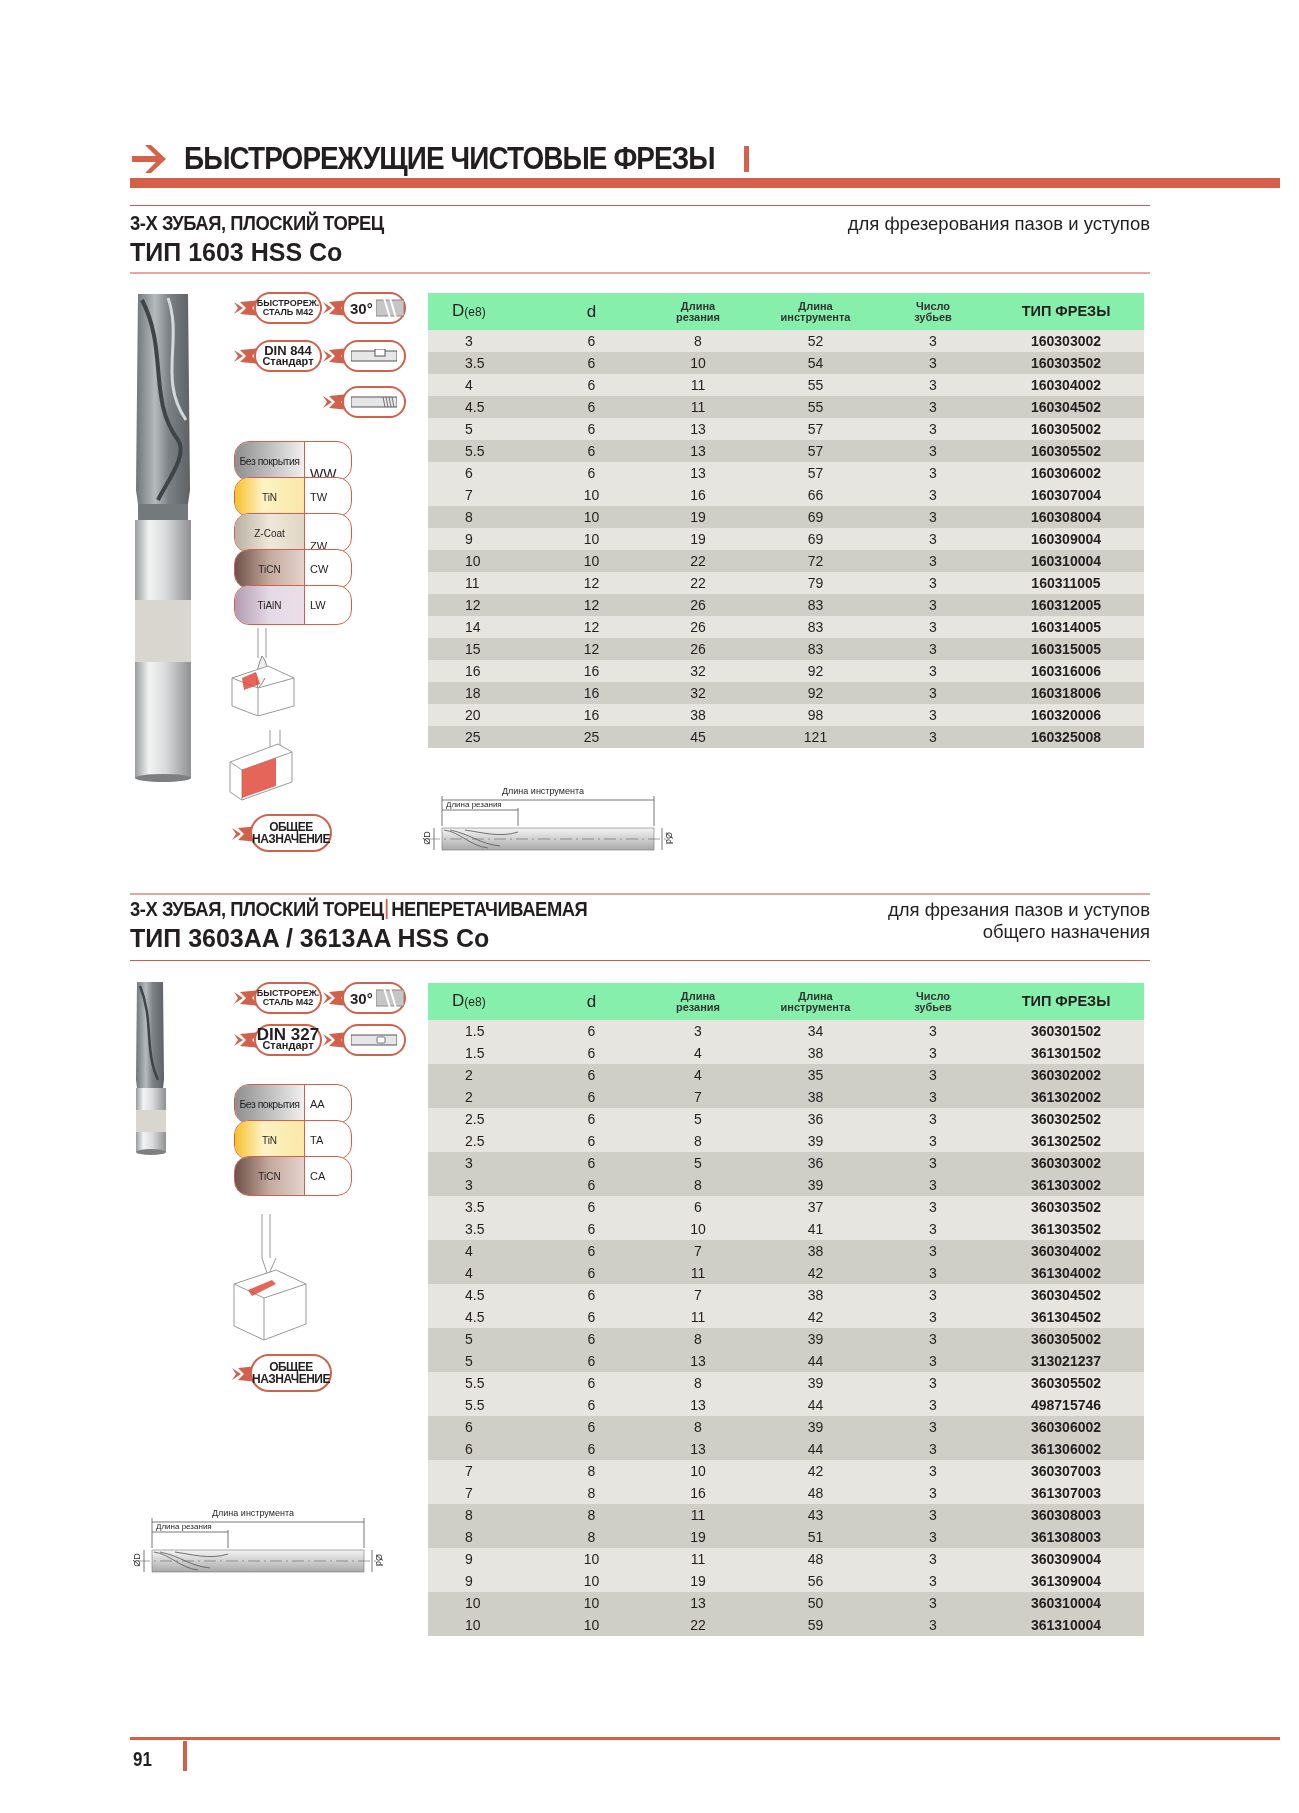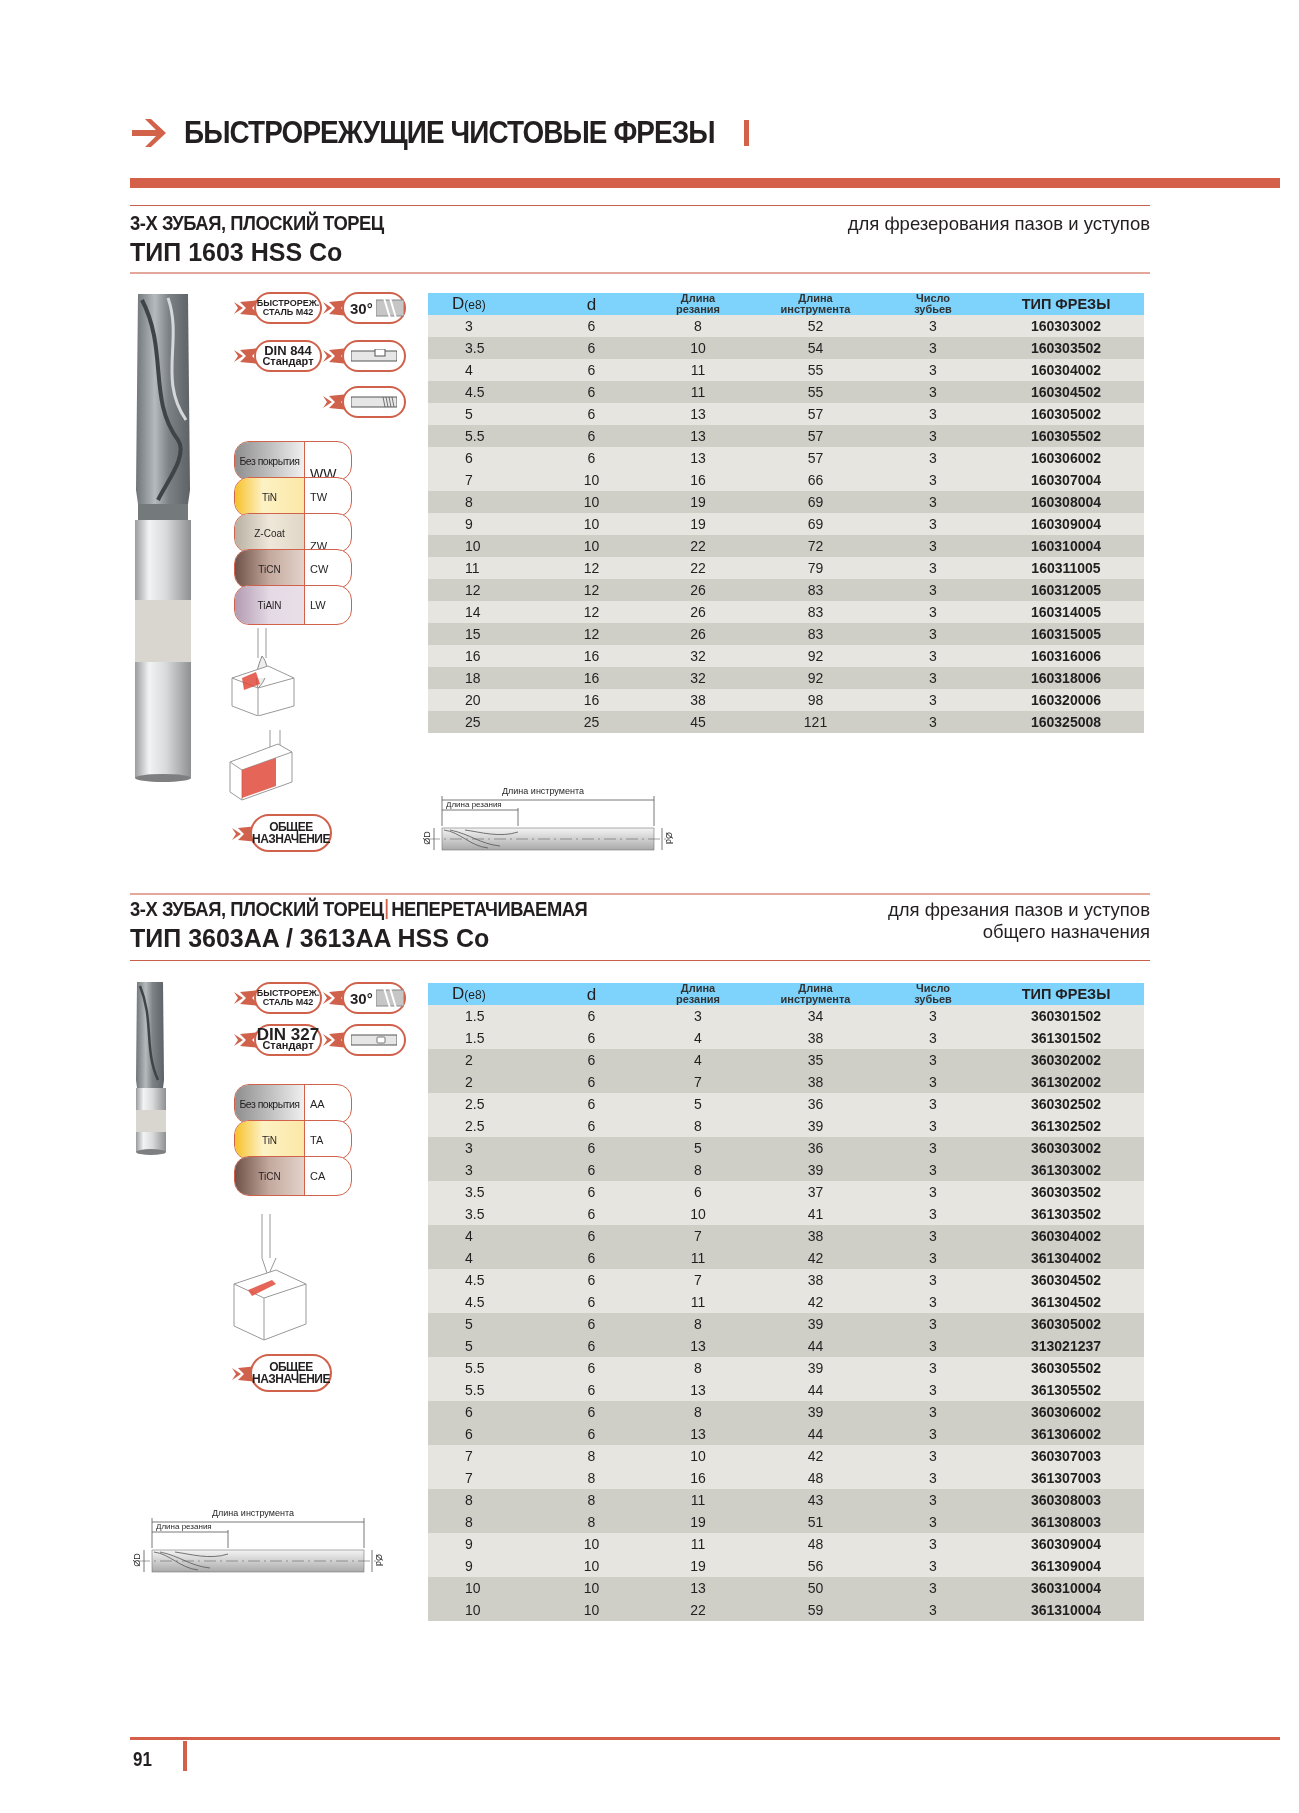--- a/index.html
+++ b/index.html
@@ -2,37 +2,37 @@
 <html><head>
 <meta charset="utf-8">
 <style>
   * { box-sizing: border-box; margin: 0; padding: 0; }
   html, body { width: 1299px; height: 1813px; background: #ffffff; }
   body { position: relative; font-family: "Liberation Sans", sans-serif; color: #231f20; overflow: hidden; }
 
   .abs { position: absolute; }
 
   
-  #page-header { left: 130px; top: 108px; height: 50px; display: flex; align-items: center; }
+  #page-header { left: 130px; top: 134px; height: 50px; display: flex; align-items: center; }
   #page-header .arrow { width: 40px; height: 36px; margin-right: 14px; }
   #page-header .title { font-family: "Liberation Sans", sans-serif; font-weight: bold; font-size: 31px; letter-spacing: -1px; transform: scaleX(0.9); transform-origin: left center; white-space: nowrap; color: #231f20; }
   #page-header .bar { width: 5px; height: 26px; background: #d2624a; margin-left: -30px; }
   #header-rule { left: 130px; top: 178px; width: 1150px; height: 10px; background: #d4604a; }
 
   
   .sec-rule { left: 130px; width: 1020px; height: 1px; background: #c8604c; }
   .sec-rule.light { background: #e3a89b; height: 2px; }
   .sec-sub { font-weight: bold; font-size: 20px; letter-spacing: -0.5px; transform: scaleX(0.92); transform-origin: left center; white-space: nowrap; }
   .sec-sub .divider { display: inline-block; width: 2px; height: 20px; background: #d2624a; vertical-align: -3px; margin: 0 4px 0 2px; }
   .sec-type { font-weight: bold; font-size: 25px; white-space: nowrap; }
   .sec-desc { font-size: 18.5px; text-align: right; line-height: 22px; white-space: nowrap; }
 
   
   .spec-table { border-collapse: collapse; font-size: 14px; }
-  .spec-table th { background: #7dd3fc; font-weight: normal; height: 22px; vertical-align: middle; text-align: center; line-height: 11px; }
+  .spec-table th { background: #86efac; font-weight: normal; height: 37px; vertical-align: middle; text-align: center; line-height: 11px; }
   .spec-table th.big { font-size: 17px; text-align: left; padding-left: 24px; }
   .spec-table th.big small { font-size: 12px; }
   .spec-table th.small { font-size: 11px; font-weight: bold; color: #333; }
   .spec-table th.code { font-size: 14.5px; font-weight: bold; }
   .spec-table td { height: 22px; text-align: center; vertical-align: middle; color: #231f20; }
   .spec-table td.dcol { text-align: left; padding-left: 37px; }
   .spec-table td.code { font-weight: bold; text-align: center; }
   .spec-table tr.r-light td { background: #e6e5df; }
   .spec-table tr.r-dark td { background: #cfcec7; }
 
@@ -669,21 +669,21 @@
         <td>39</td>
         <td>3</td>
         <td class="code">360305502</td>
       </tr>
       <tr class="r-light">
         <td class="dcol">5.5</td>
         <td>6</td>
         <td>13</td>
         <td>44</td>
         <td>3</td>
-        <td class="code">361305502</td>
+        <td class="code">498715746</td>
       </tr>
       <tr class="r-dark">
         <td class="dcol">6</td>
         <td>6</td>
         <td>8</td>
         <td>39</td>
         <td>3</td>
         <td class="code">360306002</td>
       </tr>
       <tr class="r-dark">

